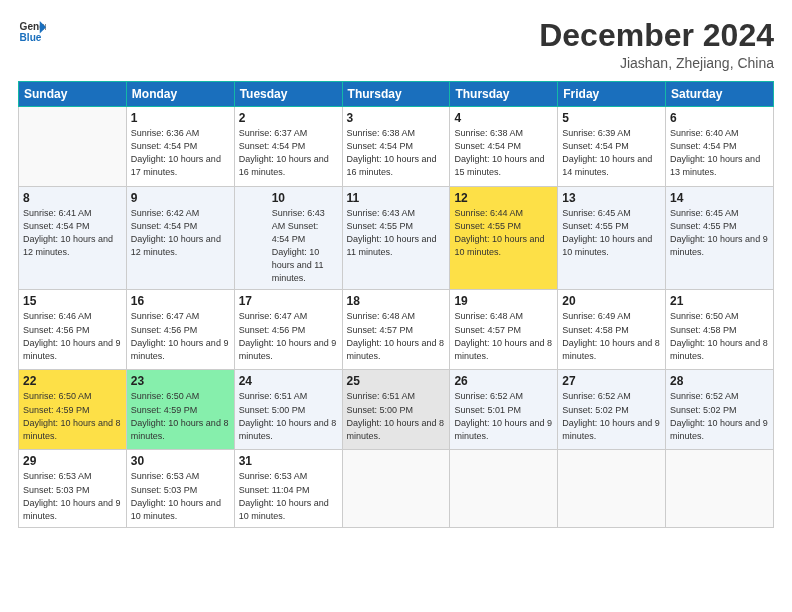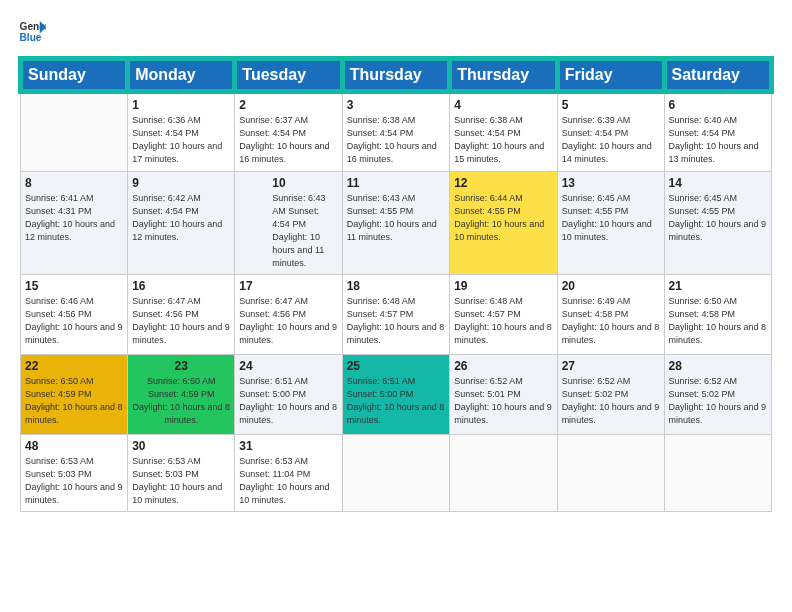--- a/index.html
+++ b/index.html
@@ -46,23 +46,23 @@
     .calendar {
       width: 100%;
       border-collapse: collapse;
       font-size: 9.5px;
     }
     .calendar th {
       background: #1a6fbd;
       color: #fff;
       text-align: left;
       padding: 5px 5px;
-      font-size: 16px;
+      font-size: 12px;
       font-weight: bold;
-      border: 5px solid #14b8a6;
+      border: 1px solid #14b8a6;
     }
     .calendar td {
       border: 1px solid #ccc;
       vertical-align: top;
       padding: 4px 4px;
       width: 108px;
       height: 80px;
       background: #fff;
     }
     .calendar tr:nth-child(even) td {
@@ -91,20 +91,24 @@
 <body>
 
 <div class="container">
   <div class="header-row">
     <div class="logo">
       <svg class="logo-icon" viewBox="0 0 36 36">
         <text x="2" y="16" font-size="13" font-weight="bold" fill="#333" font-family="Arial">General</text>
         <text x="2" y="30" font-size="13" font-weight="bold" fill="#1a6fbd" font-family="Arial">Blue</text>
         <polygon points="28,4 36,12 28,20" fill="#1a6fbd"></polygon>
       </svg>
+    </div>
+    <div class="title-block">
+      <div class="month-title">December 2024</div>
+      <div class="subtitle">Jiashan, Zhejiang, China</div>
     </div>
   </div>
 
   <table class="calendar">
     <thead>
       <tr>
         <th>Sunday</th>
         <th>Monday</th>
         <th>Tuesday</th>
         <th>Thursday</th>
@@ -156,21 +160,21 @@
             <div class="day-info">Sunrise: 6:40 AM
 Sunset: 4:54 PM
 Daylight: 10 hours
 and 13 minutes.</div>
           </td>
         </tr>
         <tr>
           <td style="background: rgb(240, 244, 250);">
             <span class="day-num">8</span>
             <div class="day-info">Sunrise: 6:41 AM
-Sunset: 4:31 PM
+Sunset: 4:54 PM
 Daylight: 10 hours
 and 12 minutes.</div>
           </td>
           <td style="background: rgb(240, 244, 250);">
             <span class="day-num">9</span>
             <div class="day-info">Sunrise: 6:42 AM
 Sunset: 4:54 PM
 Daylight: 10 hours
 and 12 minutes.</div>
           </td>
@@ -255,42 +259,42 @@
           </td>
           <td>
             <span class="day-num">21</span>
             <div class="day-info">Sunrise: 6:50 AM
 Sunset: 4:58 PM
 Daylight: 10 hours
 and 8 minutes.</div>
           </td>
         </tr>
         <tr>
-          <td style="background: #eab308;">
+          <td style="background: #fde047;">
             <span class="day-num">22</span>
             <div class="day-info">Sunrise: 6:50 AM
 Sunset: 4:59 PM
 Daylight: 10 hours
 and 8 minutes.</div>
           </td>
-          <td style="background: #22c55e; text-align: center;">
+          <td style="background: #86efac;">
             <span class="day-num">23</span>
             <div class="day-info">Sunrise: 6:50 AM
 Sunset: 4:59 PM
 Daylight: 10 hours
 and 8 minutes.</div>
           </td>
           <td style="background: rgb(240, 244, 250); margin-left: 28px;">
             <span class="day-num">24</span>
             <div class="day-info">Sunrise: 6:51 AM
 Sunset: 5:00 PM
 Daylight: 10 hours
 and 8 minutes.</div>
           </td>
-          <td style="background: #14b8a6;">
+          <td style="background: #e5e5e5;">
             <span class="day-num">25</span>
             <div class="day-info">Sunrise: 6:51 AM
 Sunset: 5:00 PM
 Daylight: 10 hours
 and 8 minutes.</div>
           </td>
           <td style="background: rgb(240, 244, 250);">
             <span class="day-num">26</span>
             <div class="day-info">Sunrise: 6:52 AM
 Sunset: 5:01 PM
@@ -307,21 +311,21 @@
           <td style="background: rgb(240, 244, 250);">
             <span class="day-num">28</span>
             <div class="day-info">Sunrise: 6:52 AM
 Sunset: 5:02 PM
 Daylight: 10 hours
 and 9 minutes.</div>
           </td>
         </tr>
         <tr class="last-row">
           <td>
-            <span class="day-num">48</span>
+            <span class="day-num">29</span>
             <div class="day-info">Sunrise: 6:53 AM
 Sunset: 5:03 PM
 Daylight: 10 hours
 and 9 minutes.</div>
           </td>
           <td>
             <span class="day-num">30</span>
             <div class="day-info">Sunrise: 6:53 AM
 Sunset: 5:03 PM
 Daylight: 10 hours

